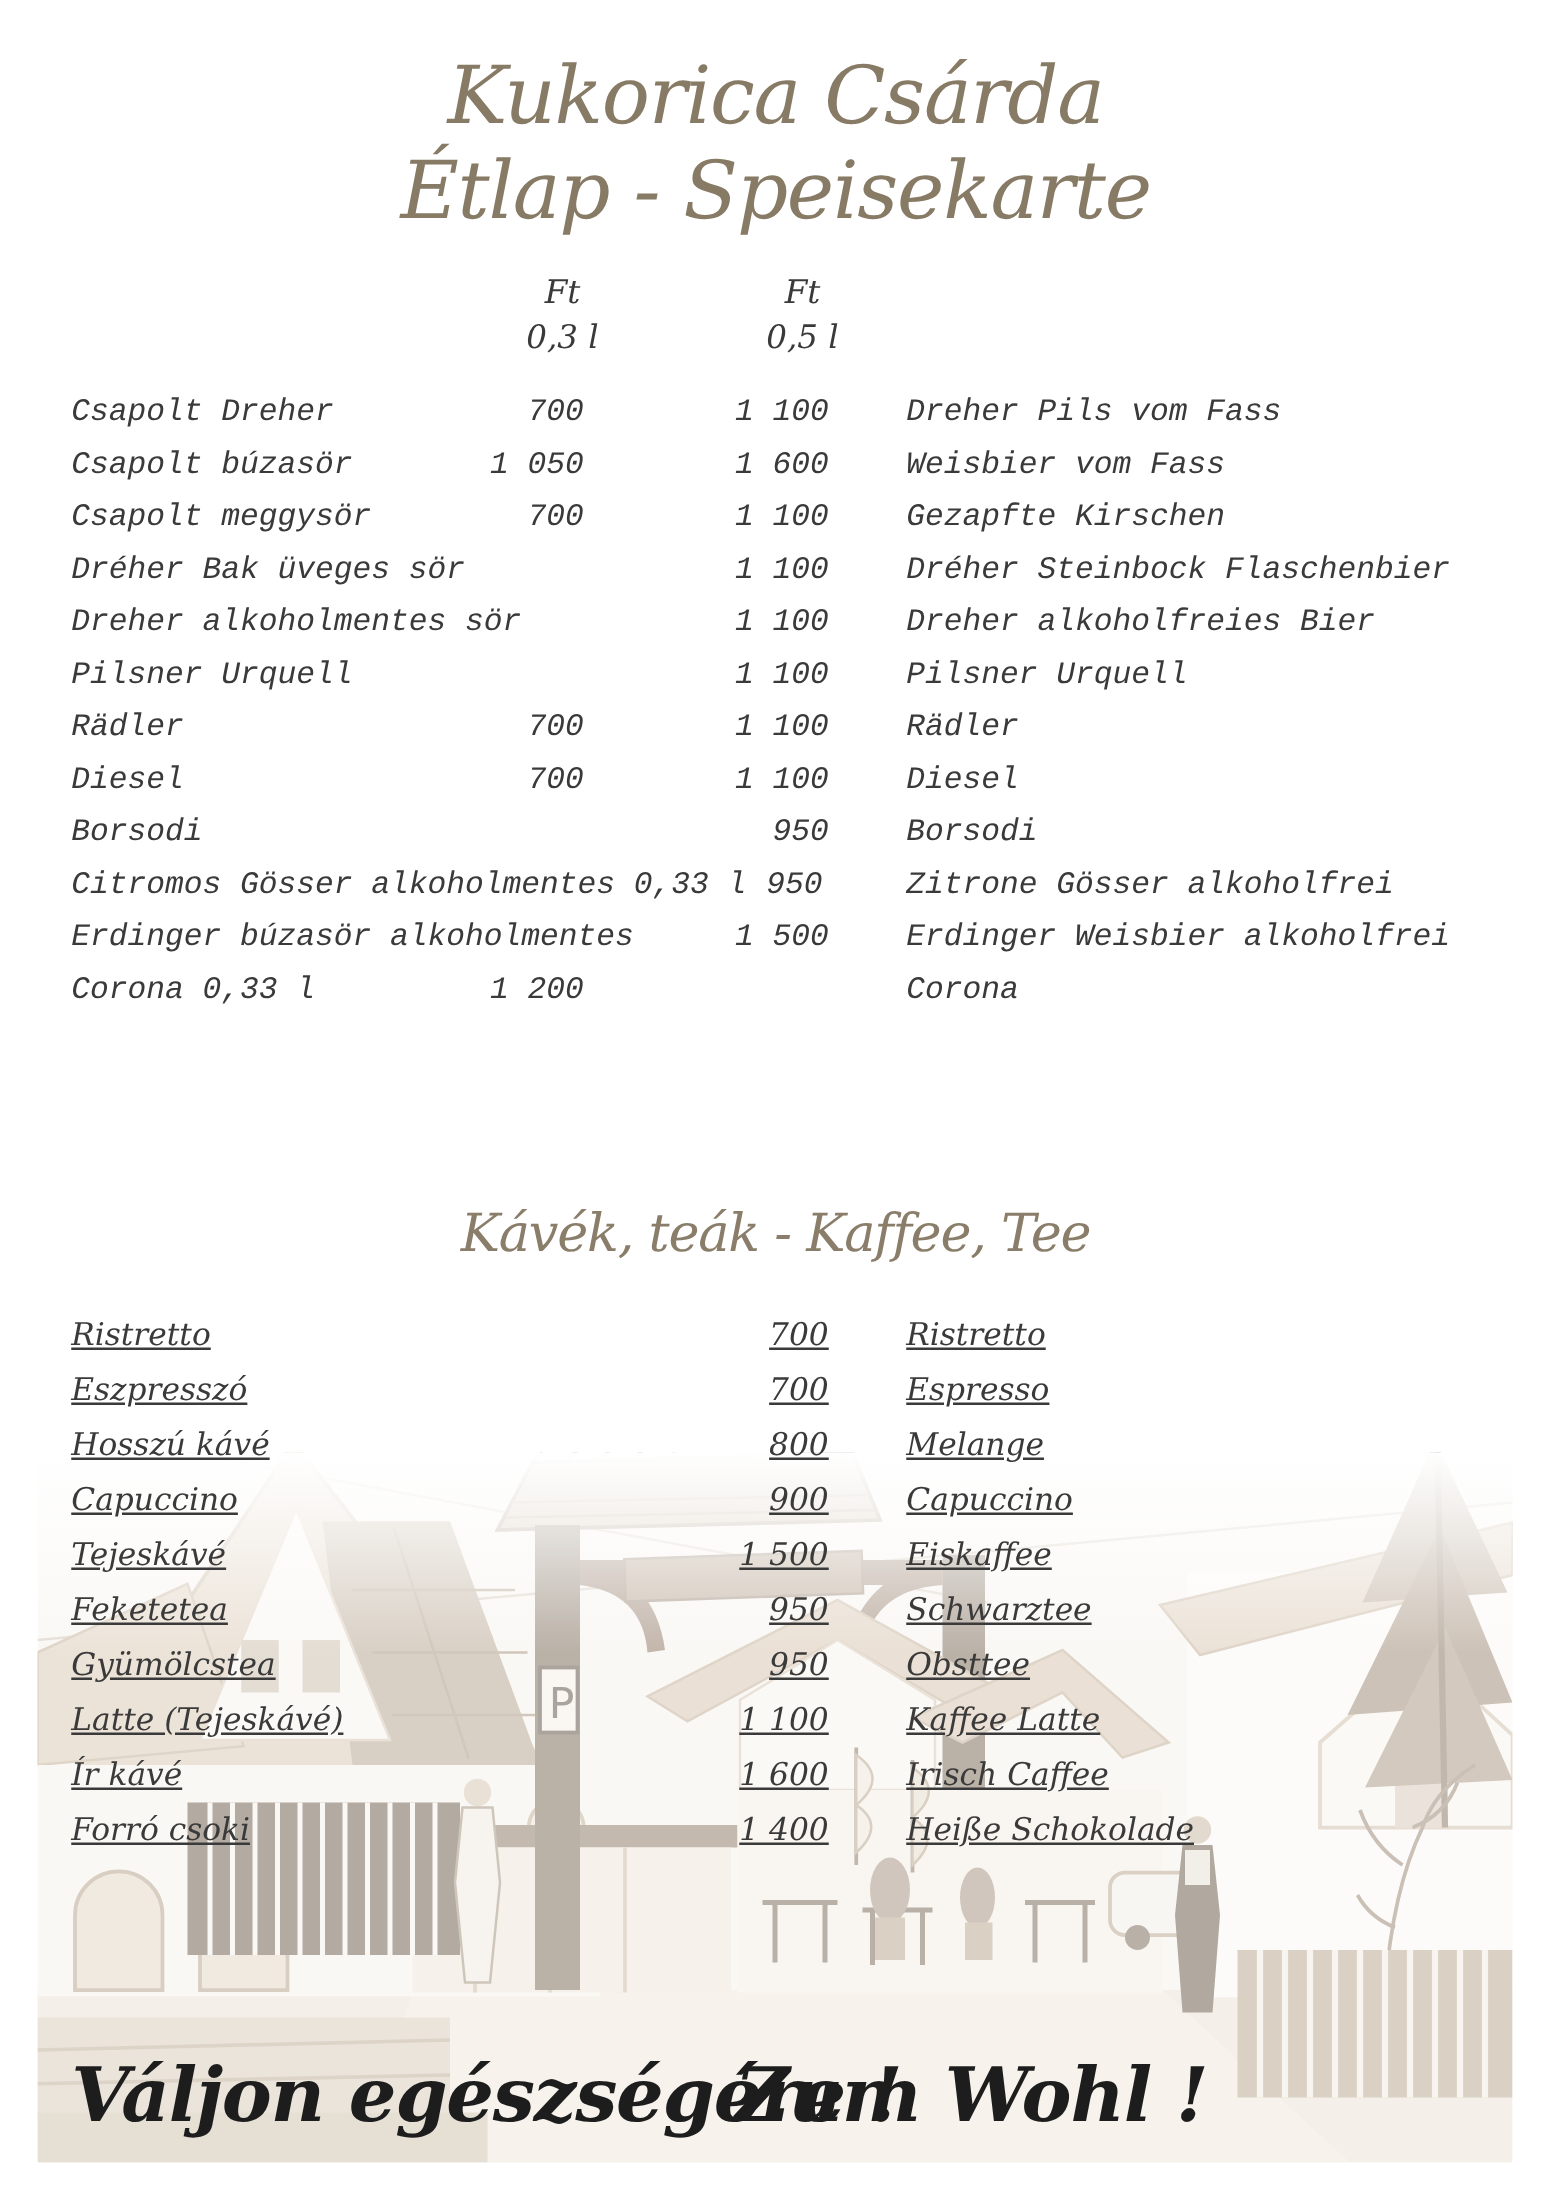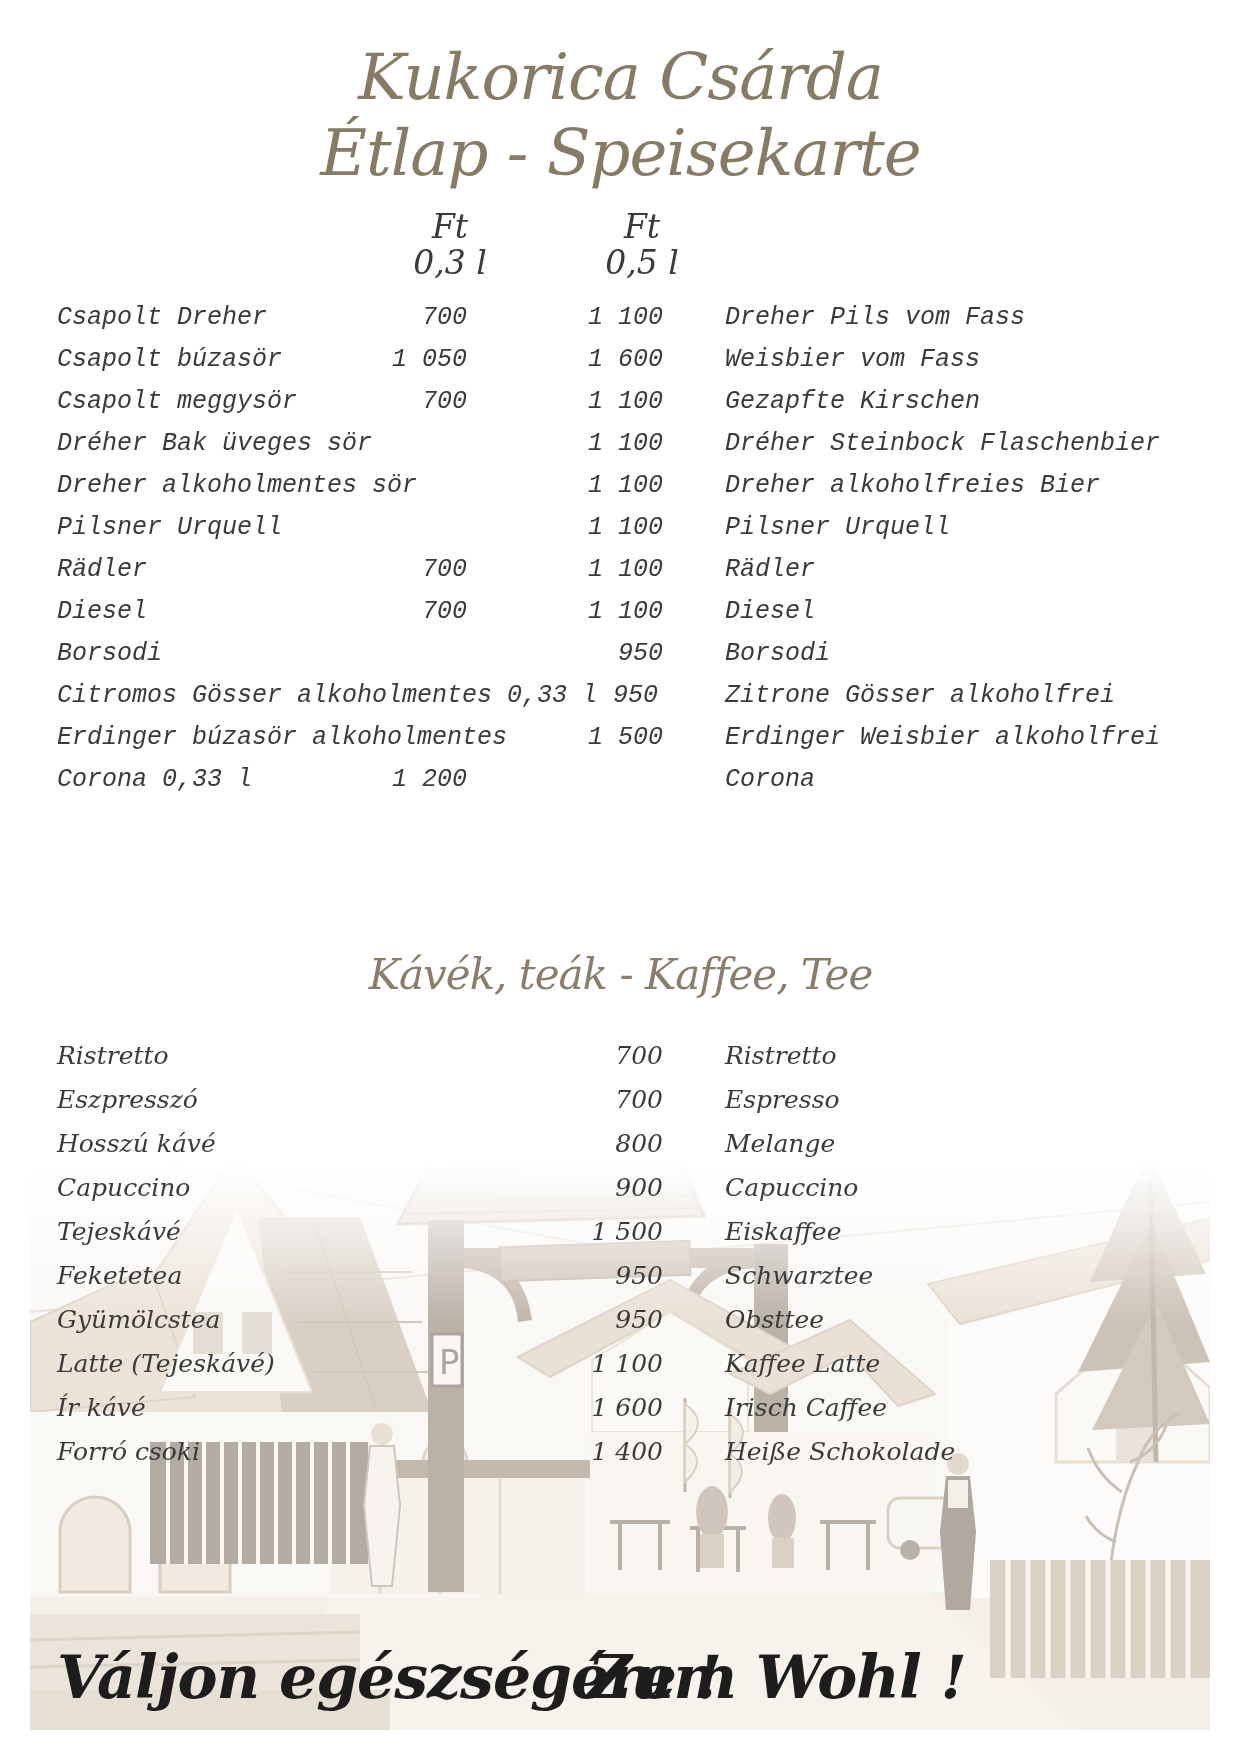--- a/index.html
+++ b/index.html
@@ -13,32 +13,32 @@
     color:#3a3a3a;
   }
   .content{position:relative;z-index:2;}
   
   .header{padding-top:40px;text-align:center;}
   .title-line{font-size:64px;line-height:1.18;color:#877b66;letter-spacing:-1px;}
   .section-heading{text-align:center;font-size:42px;line-height:1.25;color:#8a7e6a;letter-spacing:-1px;}
   .beer-heading{margin-top:26px;}
   .coffee-heading{margin-top:148px;}
   
-  .ft-head{position:relative;height:72px;margin-top:16px;font-size:33px;}
+  .ft-head{position:relative;height:72px;margin-top:28px;font-size:26px;}
   .ft-head span{position:absolute;width:100px;text-align:center;white-space:nowrap;}
   .ft-head .c1{left:400px;}
   .ft-head .c2{left:592px;}
   .ft-head .r1{top:0;}
   .ft-head .r2{top:36px;}
   
   .rows{margin-top:18px;}
   .coffee-rows{margin-top:32px;}
   .row{display:grid;padding-left:57px;font-size:25px;}
   .beer-row{grid-template-columns:330px 80px 196px auto;height:42px;line-height:42px;font-family:Liberation Mono, monospace;}
-  .coffee-row{grid-template-columns:410px 196px auto;height:44px;line-height:44px;}
+  .coffee-row{grid-template-columns:410px 196px auto;height:44px;line-height:44px;text-decoration:underline;}
   .cell{white-space:nowrap;}
   .name{overflow:visible;}
   .p{text-align:right;}
   .de{padding-left:62px;}
   .inline-price{margin-left:16px;}
   
   .footer-toast{position:absolute;top:1642px;font-size:60px;font-weight:bold;color:#1d1d1d;z-index:3;white-space:nowrap;letter-spacing:-1px;}
   .toast-hu{left:57px;}
   .toast-de{left:588px;}
   

